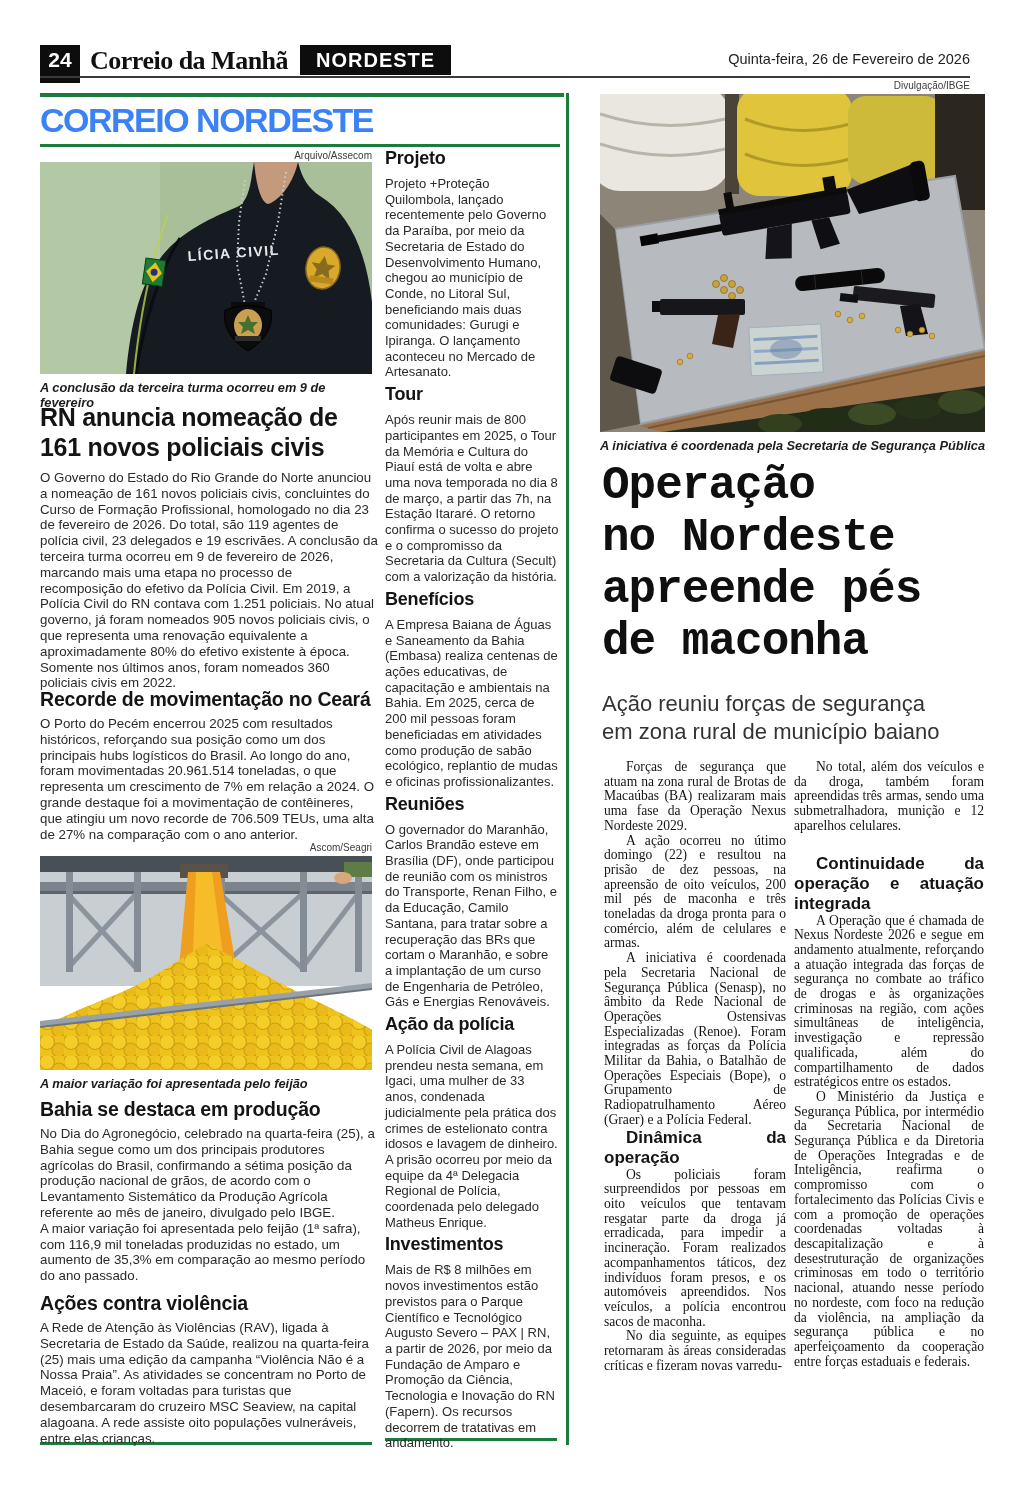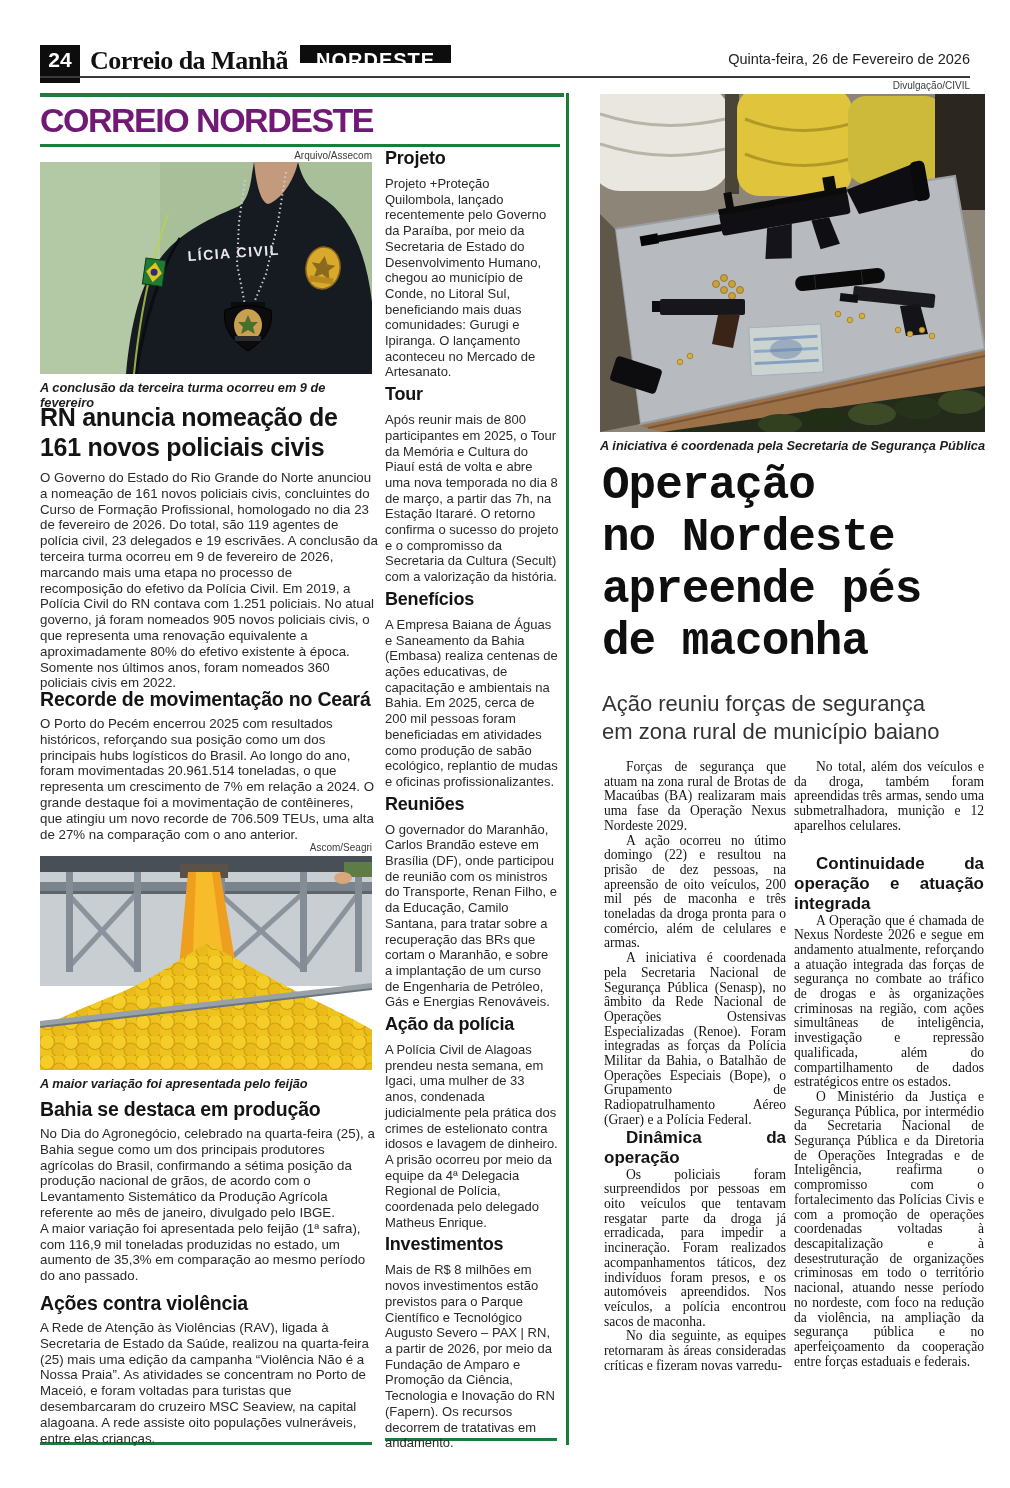--- a/index.html
+++ b/index.html
@@ -4,28 +4,28 @@
 <style>
   html,body{margin:0;padding:0;background:#ffffff;}
   #page{position:relative;width:1010px;height:1488px;background:#fff;overflow:hidden;
         font-family:"Liberation Sans",sans-serif;color:#1b1b1b;}
   .abs{position:absolute;}
   
   .pagenum{left:40px;top:45px;width:40px;height:38px;background:#0d0d0d;color:#fff;
            font-weight:bold;font-size:21px;text-align:center;line-height:30px;}
   .logo{left:90px;top:45px;height:30px;line-height:31px;font-family:"Liberation Serif",serif;
         font-weight:bold;font-size:26px;color:#101010;letter-spacing:-0.5px;}
-  .secbox{left:300px;top:45px;height:18px;background:#0d0d0d;color:#fff;font-weight:bold;
+  .secbox{left:300px;top:45px;height:30px;background:#0d0d0d;color:#fff;font-weight:bold;
           font-size:20px;line-height:30px;padding:0 16px;letter-spacing:1px;}
   .dateline{right:40px;top:51px;font-size:14.5px;color:#222;}
   .hrule{left:40px;top:76px;width:930px;height:2px;background:#3a3a3a;}
   .credit{font-size:10px;color:#3c3c3c;text-align:right;}
   
   .green{background:#1c7c3c;}
-  .masthead{left:40px;top:101px;font-size:34px;font-weight:bold;letter-spacing:-1.5px;color:#701a75;}
+  .masthead{left:40px;top:101px;font-size:34px;font-weight:bold;letter-spacing:-1.5px;color:#3b82f6;}
   .caption{font-style:italic;font-weight:bold;font-size:12.8px;color:#1d1d1d;}
   .art-title{font-size:25px;line-height:30px;font-weight:bold;color:#141414;letter-spacing:-0.3px;}
   .sec-head{font-size:19.5px;font-weight:bold;color:#141414;letter-spacing:-0.2px;}
   .body-sans{font-size:13.3px;line-height:15.8px;color:#2a2a2a;}
   .body-sans p{margin:0;}
   
   .briefs h3{font-size:18px;font-weight:bold;color:#141414;margin:4px 0 7px 0;letter-spacing:-0.2px;}
   .briefs h3:first-child{margin-top:0;}
   .briefs p{font-size:13px;line-height:15.7px;color:#2a2a2a;margin:0;}
   
@@ -41,21 +41,21 @@
 </head>
 <body>
 
 <div id="page">
 
   <div class="abs pagenum">24</div>
   <div class="abs logo">Correio da Manhã</div>
   <div class="abs secbox">NORDESTE</div>
   <div class="abs dateline">Quinta-feira, 26 de Fevereiro de 2026</div>
   <div class="abs hrule"></div>
-  <div class="abs credit" style="left:600px;top:80px;width:370px;">Divulgação/CIVIL</div>
+  <div class="abs credit" style="left:600px;top:80px;width:370px;">Divulgação/IBGE</div>
 
   <div class="abs green" style="left:40px;top:93px;width:524px;height:4px;"></div>
   <div class="abs masthead">CORREIO NORDESTE</div>
   <div class="abs green" style="left:40px;top:144px;width:520px;height:2.5px;"></div>
   <div class="abs green" style="left:566px;top:93px;width:2.5px;height:1352px;"></div>
   <div class="abs green" style="left:40px;top:1442px;width:332px;height:3px;"></div>
   <div class="abs green" style="left:385px;top:1438px;width:172px;height:3px;"></div>
 
   <div class="abs credit" style="left:40px;top:150px;width:332px;">Arquivo/Assecom</div>
 

